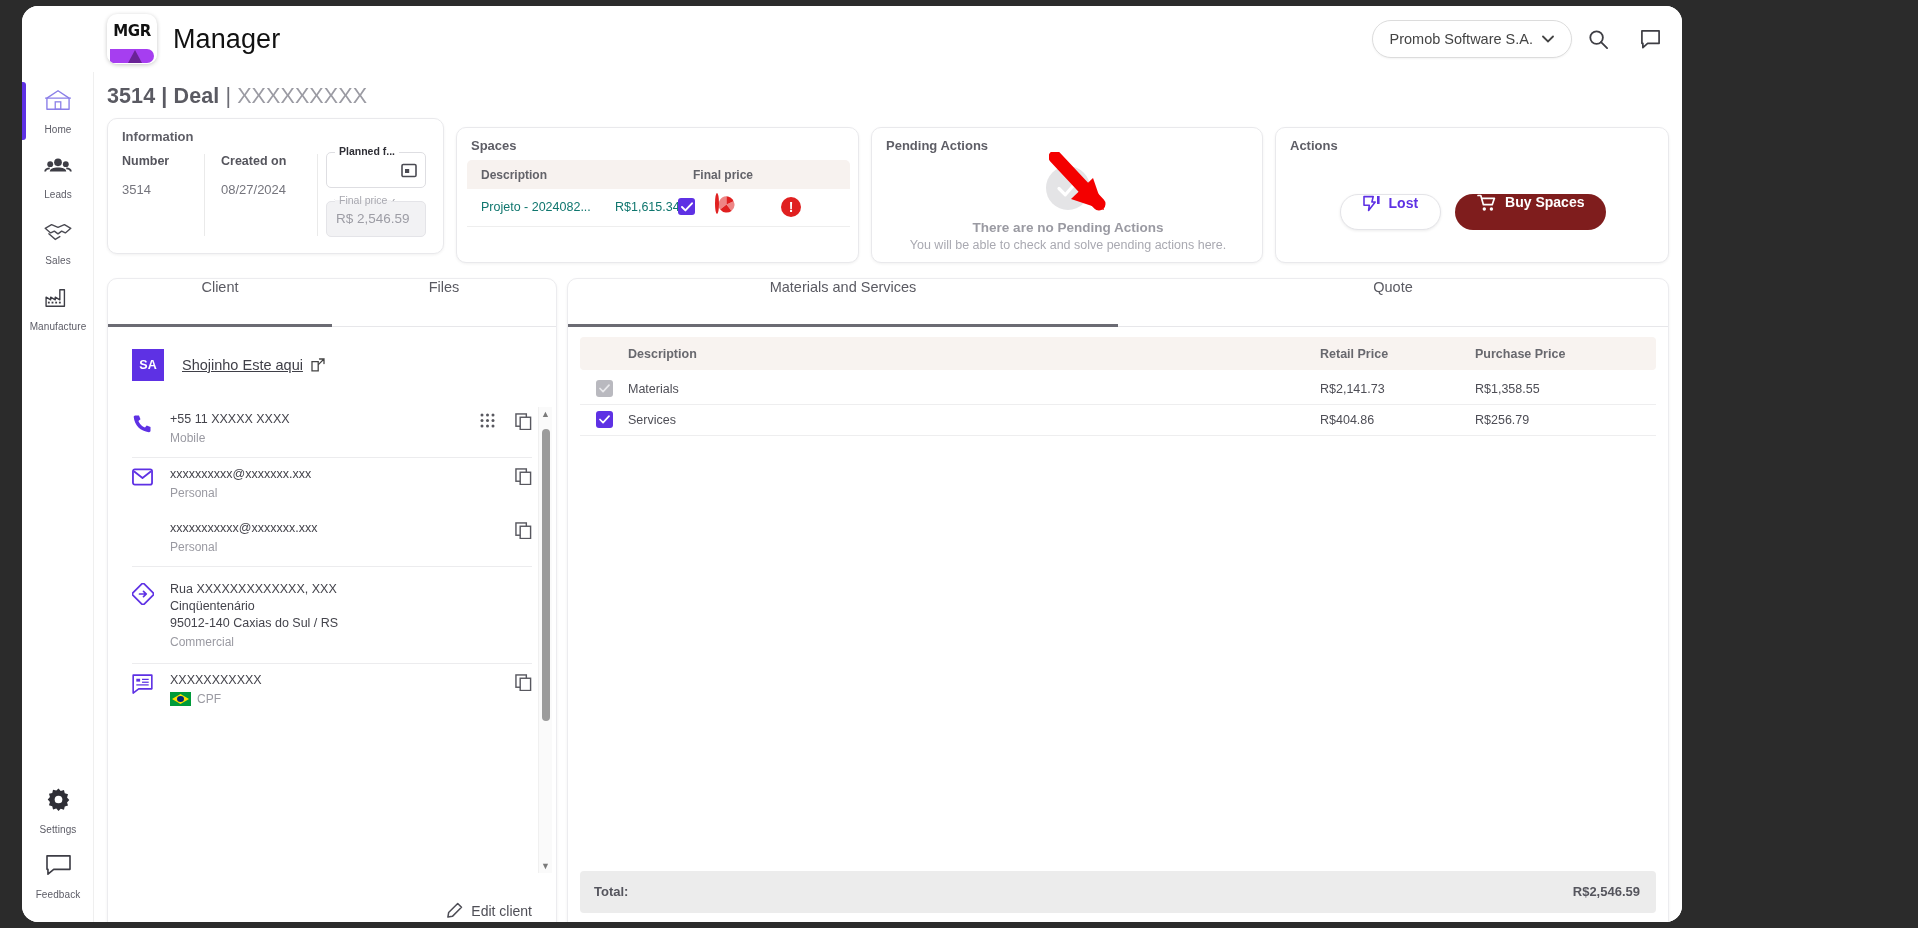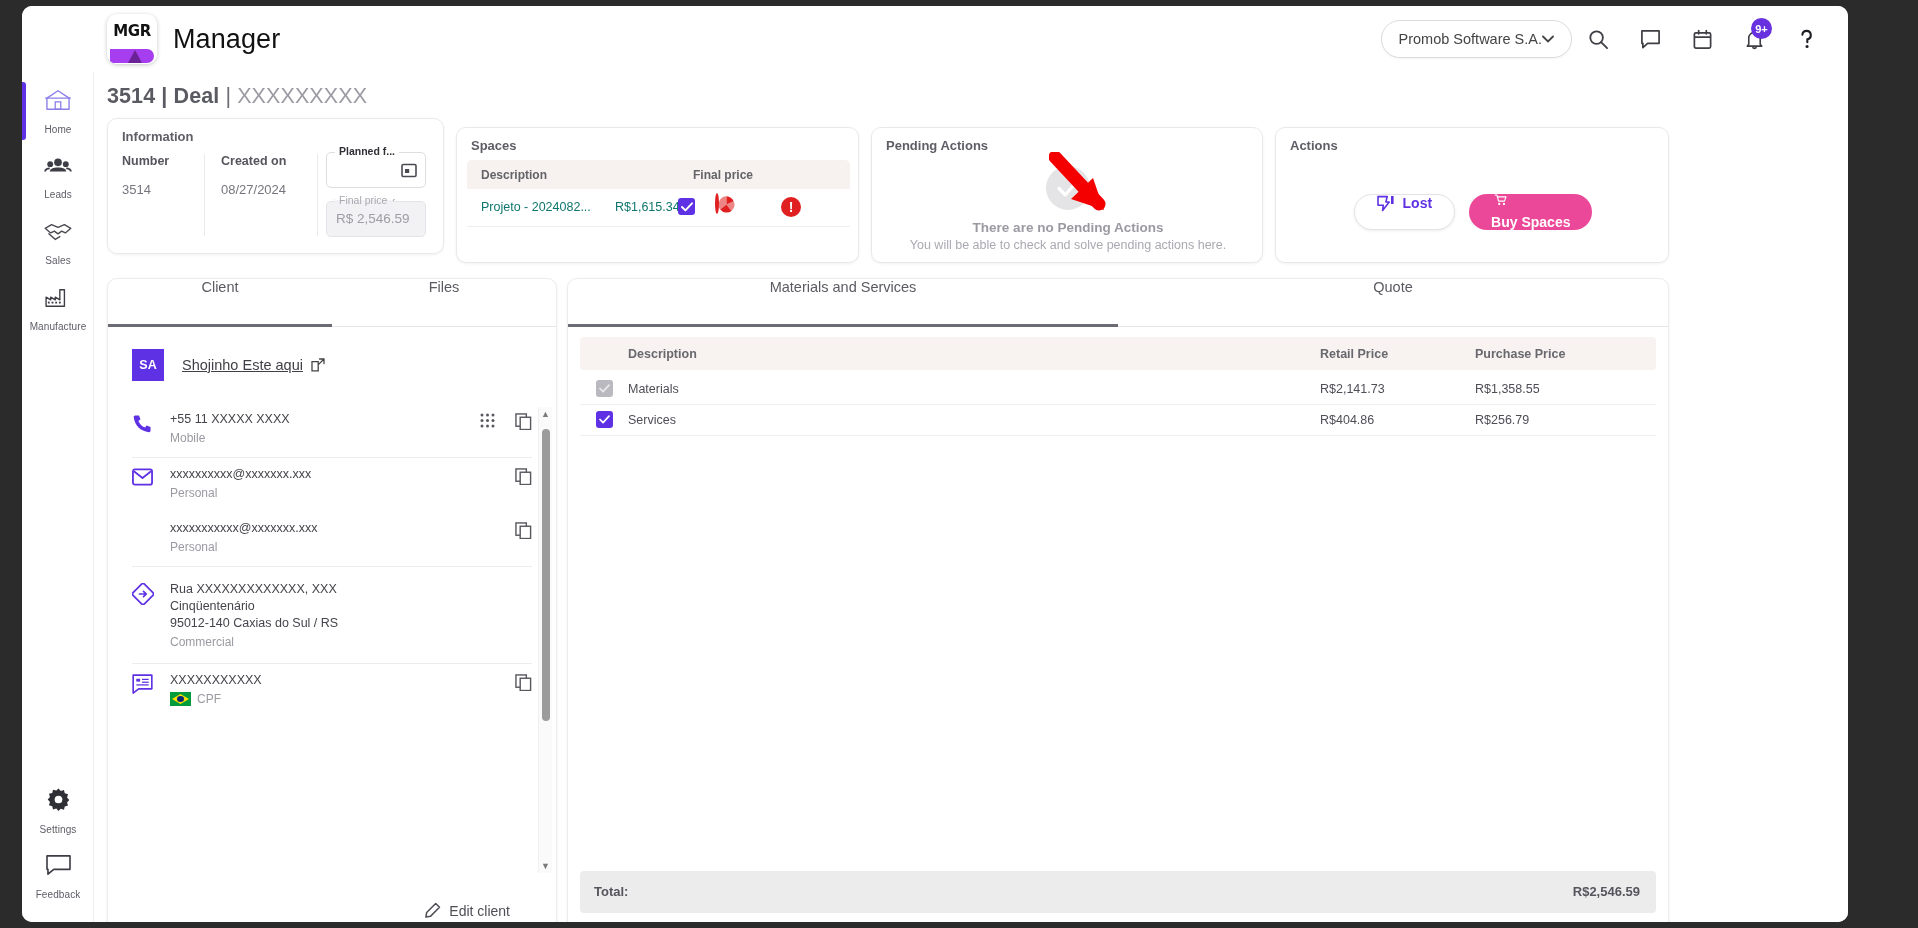--- a/index.html
+++ b/index.html
@@ -5,23 +5,23 @@
   * { box-sizing: border-box; margin: 0; padding: 0; }
   html, body {
     width: 1918px; height: 928px;
     background: #2b2b2b;
     font-family: "Liberation Sans", sans-serif;
     overflow: hidden;
   }
   #app {
     position: absolute;
     left: 22px; top: 6px;
-    width: 1826px; height: 916px;
+    width: 1660px; height: 916px;
     background: #ffffff;
-    border-radius: 10px;
+    border-radius: 16px;
     overflow: hidden;
   }
 
   
   .topbar {
     position: absolute; left: 0; top: 0; width: 1892px; height: 66px;
     background: #fff; display: flex; align-items: center;
   }
   .brand { display: flex; align-items: center; margin-left: 85px; }
   .logo-tile {
@@ -44,21 +44,21 @@
     width: 0; height: 0; border-left: 7px solid transparent;
     border-right: 7px solid transparent; border-bottom: 13px solid #6a2396;
   }
   .brand-name { font-size: 27px; color: #111; margin-left: 16px; letter-spacing: .1px; }
 
   .topright {
     margin-left: auto; display: flex; align-items: center; gap: 0; padding-right: 30px;
   }
   .org-select {
     height: 38px; border: 1px solid #dcdcdc; border-radius: 19px;
-    background: #fff; display: flex; align-items: center; gap: 0;
+    background: #fff; display: flex; align-items: center; gap: 9px;
     padding: 0 17px; font-size: 14.5px; color: #444; cursor: pointer;
     box-shadow: 0 1px 2px rgba(0,0,0,.05);
   }
   .icbtn {
     width: 52px; height: 46px; display: flex; align-items: center; justify-content: center;
     cursor: pointer; position: relative; color: #3e3e44;
   }
   .badge {
     position: absolute; top: 2px; right: 8px; min-width: 21px; height: 21px;
     border-radius: 11px; background: #6831e0; color: #fff; font-size: 11px;
@@ -157,21 +157,21 @@
   .empty-t1 { font-size: 13.5px; font-weight: 700; color: #9a9aa2; }
   .empty-t2 { font-size: 12.5px; color: #a9a9b1; margin-top: 3px; }
 
   #card-actions { left: 1181px; top: 55px; width: 394px; height: 136px; }
   .act-btns { position: absolute; left: 0; top: 66px; width: 394px; display: flex; justify-content: center; gap: 14px; }
   .btn {
     height: 36px; border-radius: 18px; display: flex; align-items: flex-start;
     gap: 8px; padding: 0 22px; font-size: 14px; font-weight: 700; cursor: pointer;
   }
   .btn-lost { background: #fff; border: 1px solid #e4e4e8; color: #5e31e4; box-shadow: 0 1px 3px rgba(0,0,0,.08); }
-  .btn-buy { background: #ec4899; color: #fff; flex-direction: column; }
+  .btn-buy { background: #7f1d1d; color: #fff; }
 
   
   .arrow { position: absolute; left: 955px; top: 80px; pointer-events: none; }
 
   
   #panel-client {
     position: absolute; left: 13px; top: 206px; width: 450px; height: 656px;
     background: #fff; border: 1px solid #ececef; border-radius: 10px;
     box-shadow: 0 1px 3px rgba(0,0,0,.06); overflow: hidden;
   }
@@ -194,21 +194,21 @@
 
   .crow { display: flex; align-items: flex-start; padding: 8px 0 12px 0; border-bottom: 1px solid #ececee; position: relative; }
   .crow.nb { border-bottom: none; }
   .crow .ic { width: 38px; flex: none; color: #5e31e4; padding-top: 2px; }
   .crow .txt { flex: 1; }
   .crow .t1 { font-size: 12.5px; color: #44444c; line-height: 17px; }
   .crow .t2 { font-size: 12px; color: #9a9aa2; margin-top: 3px; }
   .crow .acts { display: flex; align-items: center; gap: 20px; padding-top: 2px; color: #58585f; }
 
   .edit-client {
-    position: absolute; right: 46px; bottom: 14px; display: flex; align-items: center;
+    position: absolute; right: 24px; bottom: 14px; display: flex; align-items: center;
     gap: 8px; font-size: 14px; color: #4e4e56; cursor: pointer;
   }
   .scrollbar {
     position: absolute; right: 4px; top: 128px; width: 14px; bottom: 60px;
     background: #fafafa; border-left: 1px solid #f0f0f0;
   }
   .scroll-thumb { position: absolute; left: 3px; top: 22px; width: 8px; height: 292px; background: #9b9b9b; border-radius: 4px; }
   .scroll-arrow { position: absolute; left: 2px; color: #7a7a7a; font-size: 9px; }
 
   

